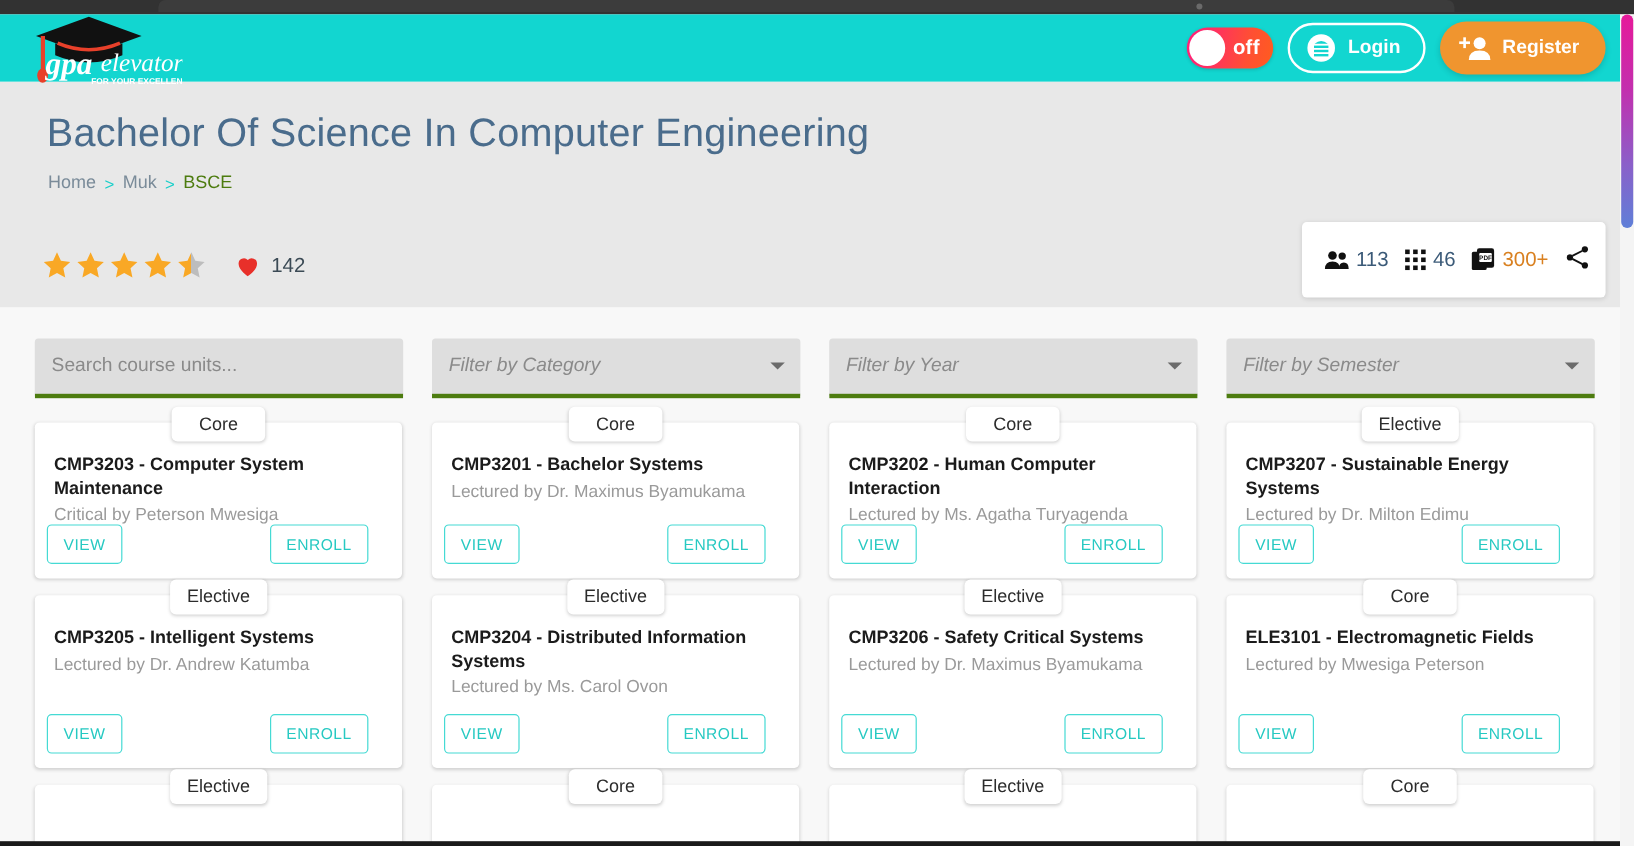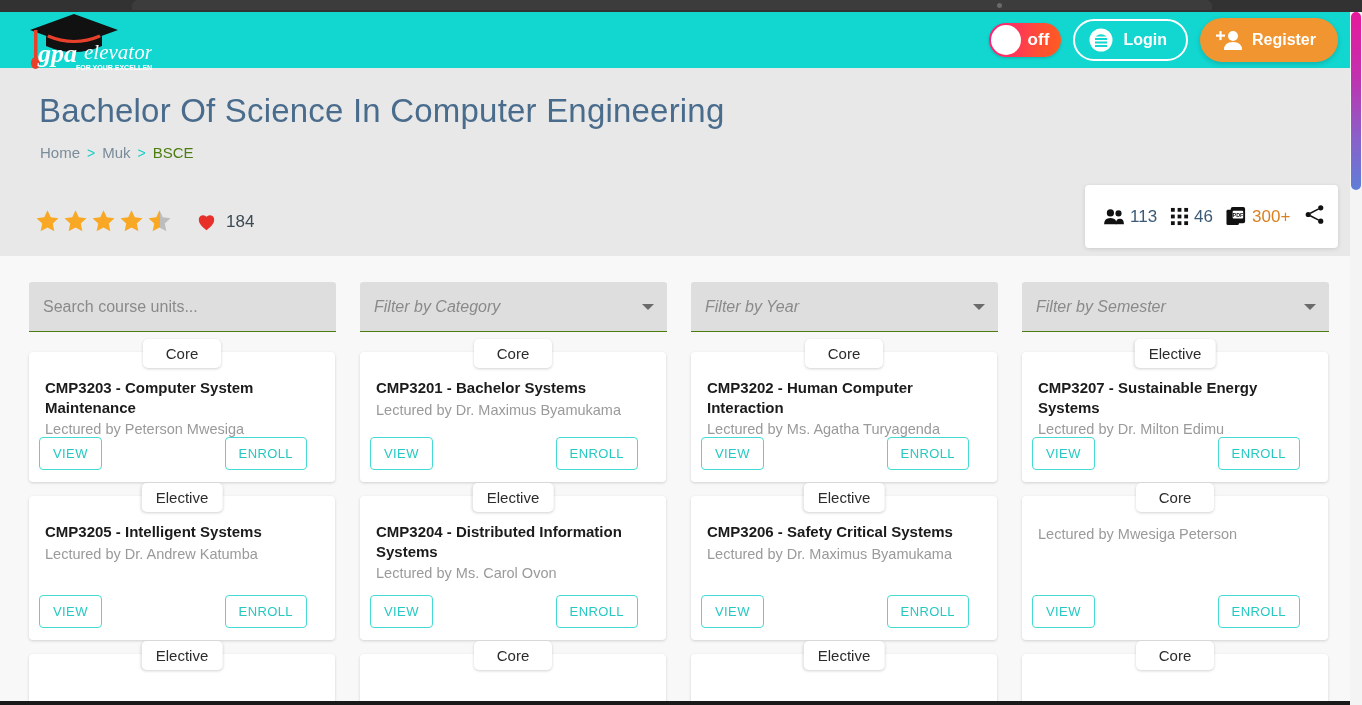--- a/index.html
+++ b/index.html
@@ -137,21 +137,21 @@
   
   .filters {
     position: absolute; top: 282px; left: 29px;
     width: 1300px; height: 50px;
     display: flex; gap: 24px;
   }
   .field {
     position: relative;
     height: 50px;
     background: #dedede;
-    border-bottom: 1px solid #4d7c0f;
+    border-bottom: 4px solid #4d7c0f;
     border-radius: 3px 3px 0 0;
     display: flex; align-items: center;
     padding: 0 14px;
     cursor: text;
   }
   .field.search { width: 317px; }
   .field.sel { width: 317px; cursor: pointer; font-style: italic; }
   .field-text { font-size: 16px; color: #8a8a8a; }
   .caret {
     position: absolute; right: 13px; top: 50%;
@@ -323,21 +323,21 @@
               <stop offset="50%" stop-color="#bdbdbd"></stop>
             </linearGradient>
           </defs>
         <path d="M12 2l2.9 6.3 6.9.8-5.1 4.7 1.4 6.8L12 17.3 5.9 20.6l1.4-6.8L2.2 9.1l6.9-.8z" fill="url(#halfg)"></path>
       </svg>
     </div>
     <div class="likes">
       <svg width="23" height="23" viewBox="0 0 24 24">
           <path d="M12 21s-8-5.2-8-10.6A4.6 4.6 0 0 1 12 7a4.6 4.6 0 0 1 8 3.4C20 15.8 12 21 12 21z" fill="#e8302a"></path>
         </svg>
-      <span>184</span>
+      <span>142</span>
     </div>
   </div>
 </div>
 
 <div class="stats-card">
   <div class="stat">
     <svg width="22" height="18" viewBox="0 0 24 20">
       <circle cx="8" cy="5.5" r="4" fill="#111"></circle>
         <circle cx="17" cy="6" r="3.4" fill="#111"></circle>
       <path d="M1 18 Q1 11 8 11 Q15 11 15 18 Z" fill="#111"></path>
@@ -401,21 +401,21 @@
     <span class="field-text">Filter by Semester</span>
     <span class="caret"></span>
   </div>
 </div>
 
 <div class="grid">
 
   <div class="card r1">
     <div class="badge">Core</div>
     <div class="course-title">CMP3203 - Computer System Maintenance</div>
-    <div class="course-lecturer">Lectured by Peterson Mwesiga</div>
+    <div class="course-lecturer">Critical by Peterson Mwesiga</div>
     <div class="card-actions">
       <button class="btn-outline">VIEW</button>
       <button class="btn-outline">ENROLL</button>
     </div>
   </div>
 
   <div class="card r1">
     <div class="badge">Core</div>
     <div class="course-title">CMP3201 - Bachelor Systems</div>
     <div class="course-lecturer">Lectured by Dr. Maximus Byamukama</div>
@@ -470,20 +470,21 @@
     <div class="course-title">CMP3206 - Safety Critical Systems</div>
     <div class="course-lecturer">Lectured by Dr. Maximus Byamukama</div>
     <div class="card-actions">
       <button class="btn-outline">VIEW</button>
       <button class="btn-outline">ENROLL</button>
     </div>
   </div>
 
   <div class="card r2">
     <div class="badge">Core</div>
+    <div class="course-title">ELE3101 - Electromagnetic Fields</div>
     <div class="course-lecturer">Lectured by Mwesiga Peterson</div>
     <div class="card-actions">
       <button class="btn-outline">VIEW</button>
       <button class="btn-outline">ENROLL</button>
     </div>
   </div>
 
   <div class="card r3">
     <div class="badge">Elective</div>
   </div>

